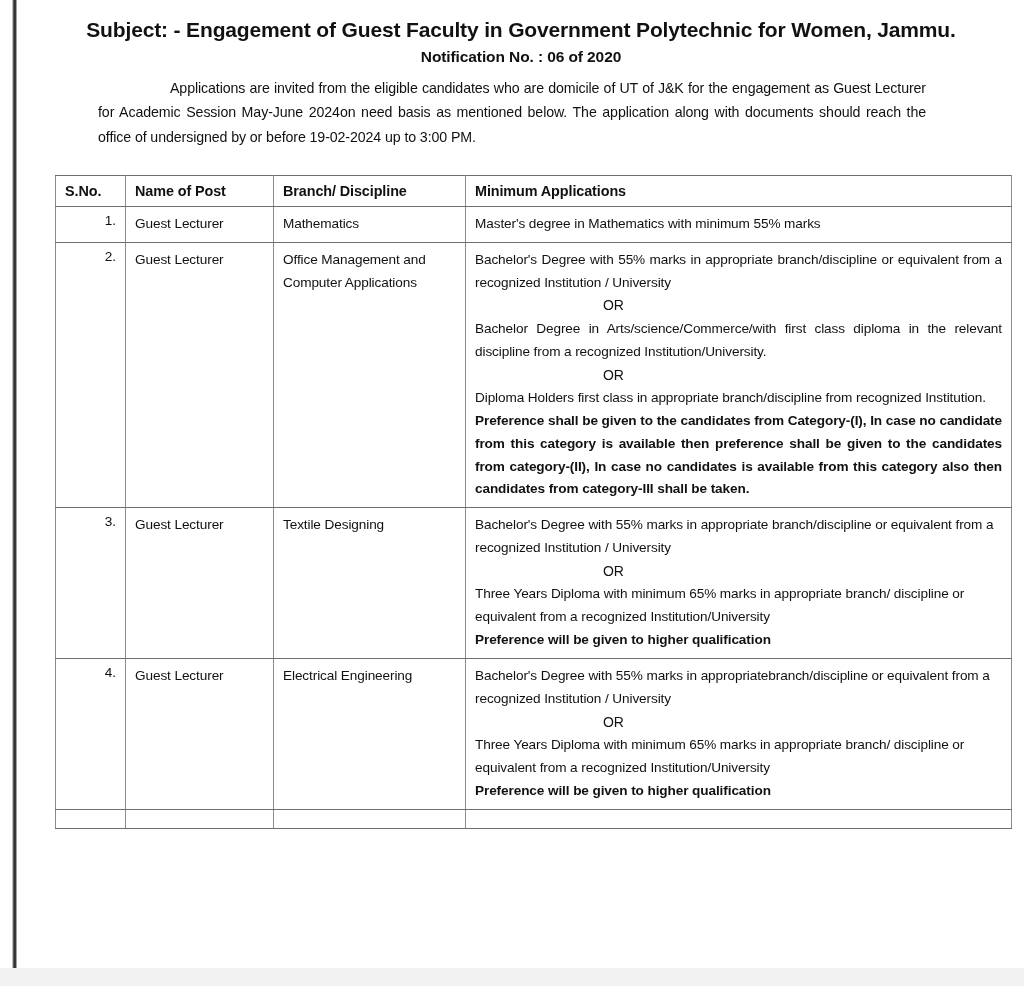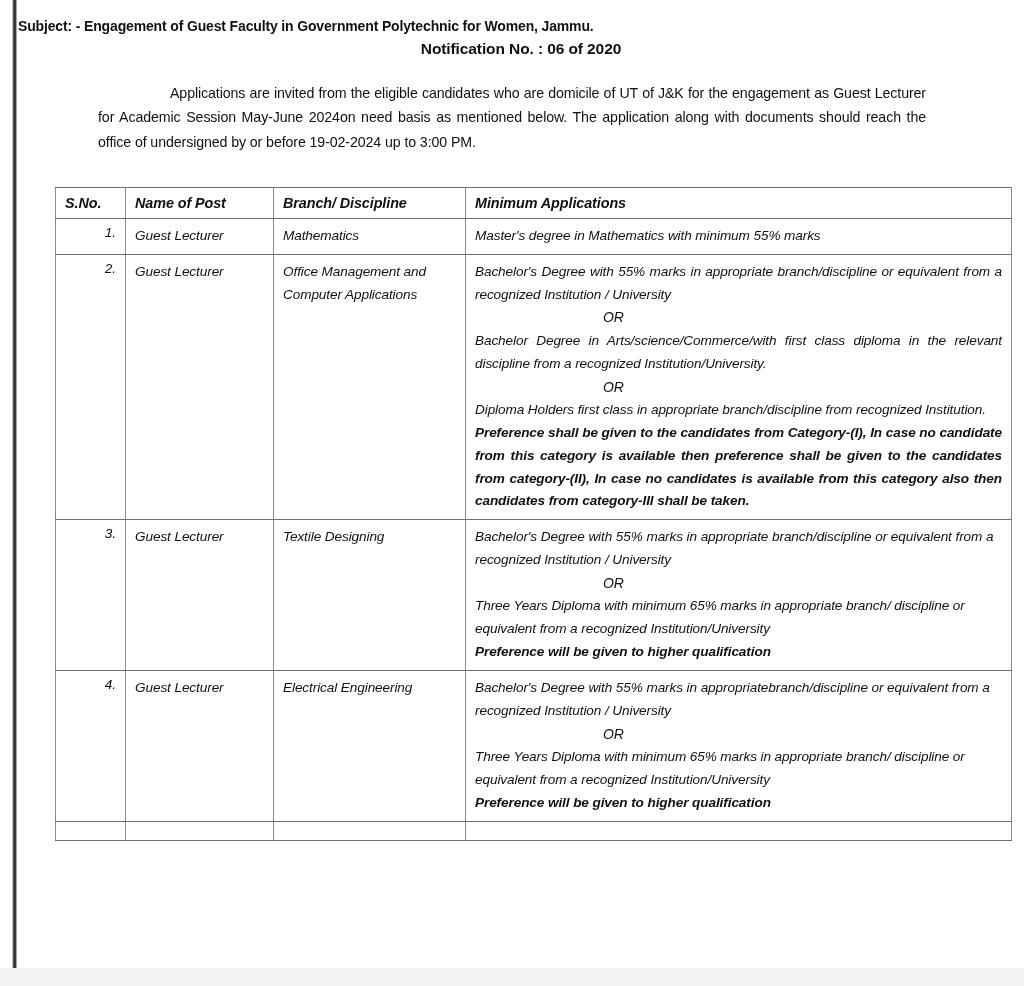--- a/index.html
+++ b/index.html
@@ -34,53 +34,52 @@
     position: absolute;
     left: 0; top: 0;
     width: 1024px; height: 986px;
   }
 
   
   .header {
     padding-top: 18px;
   }
   .subject-line {
-    text-align: left;
-    font-weight: bold;
-    font-size: 14px;
+    text-align: center;
+    font-weight: bold;
+    font-size: 21px;
     letter-spacing: -0.15px;
     padding-left: 18px;
     margin-bottom: 6px;
     white-space: nowrap;
   }
   .notif-line, .dated-line {
     text-align: center;
     font-weight: bold;
     font-size: 15.5px;
     letter-spacing: -0.1px;
     margin-bottom: 5px;
     padding-left: 18px;
   }
 
   .intro {
-    margin: 23px 98px 0 98px;
+    margin: 10px 98px 0 98px;
     font-size: 14.2px;
     line-height: 1.72;
     text-align: justify;
     text-indent: 72px;
     letter-spacing: -0.1px;
   }
 
   
   .table-wrap {
     position: absolute;
     left: 55px;
-    top: 187px;
+    top: 175px;
     width: 956px;
-    font-style: italic;
   }
   table.notice {
     border-collapse: collapse;
     width: 956px;
     table-layout: fixed;
     font-size: 13.6px;
     letter-spacing: -0.1px;
   }
   table.notice th,
   table.notice td {

